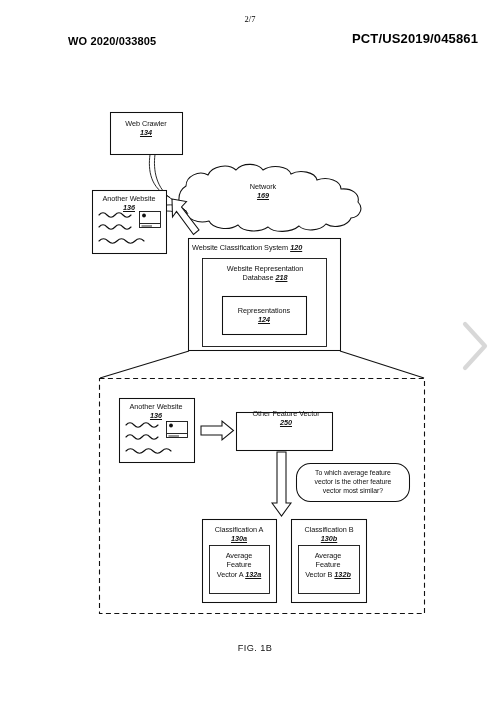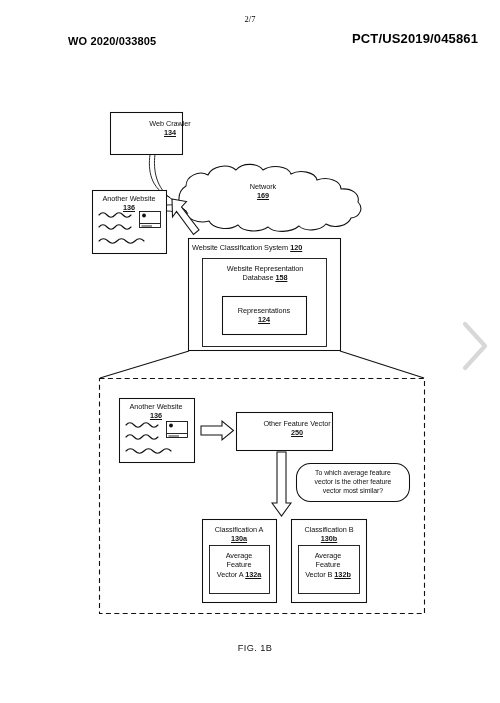--- a/index.html
+++ b/index.html
@@ -67,33 +67,34 @@
     position: absolute;
     text-align: center;
     font-size: 7.3px;
     line-height: 9.4px;
     color: #111;
     letter-spacing: -0.05px;
     pointer-events: none;
   }
   .lbl b {
     font-weight: bold;
+    font-style: italic;
     text-decoration: underline;
   }
 
   
-  #lbl-web-crawler   { left: 110px; top: 119px;  width: 72px; padding-left: 24px; }
+  #lbl-web-crawler   { left: 110px; top: 119px;  width: 72px; }
   #lbl-another-site-top { left: 93px; top: 194px; width: 72px; }
   #lbl-network       { left: 228px; top: 182px;  width: 70px; }
   #lbl-wcs           { left: 192px; top: 243px;  width: 146px; text-align: left; }
   #lbl-wrdb          { left: 206px; top: 264px;  width: 118px; }
   #lbl-reps          { left: 223px; top: 306px;  width: 82px; }
 
   #lbl-another-site-bot { left: 120px; top: 402px; width: 72px; }
-  #lbl-ofv           { left: 238px; top: 419px;  width: 96px; padding-left: 11px; }
+  #lbl-ofv           { left: 238px; top: 409px;  width: 96px; }
   #lbl-question      { left: 299px; top: 468px;  width: 108px; font-size: 6.9px; line-height: 9.2px; }
   #lbl-class-a       { left: 203px; top: 525px;  width: 72px; }
   #lbl-afv-a         { left: 208px; top: 551px;  width: 62px; }
   #lbl-class-b       { left: 292px; top: 525px;  width: 74px; }
   #lbl-afv-b         { left: 296px; top: 551px;  width: 64px; }
 
   #fig-caption {
     position: absolute;
     left: 205px;
     top: 643px;
@@ -243,21 +244,21 @@
 </div>
 
 <div class="lbl" id="lbl-wcs">
   <span>Website Classification System</span>
   <b>120</b>
 </div>
 
 <div class="lbl" id="lbl-wrdb">
   <span>Website Representation</span><br>
   <span>Database</span>
-  <b>158</b>
+  <b>218</b>
 </div>
 
 <div class="lbl" id="lbl-reps">
   <span>Representations</span><br>
   <b>124</b>
 </div>
 
 <div class="lbl" id="lbl-another-site-bot">
   <span>Another Website</span><br>
   <b>136</b>

